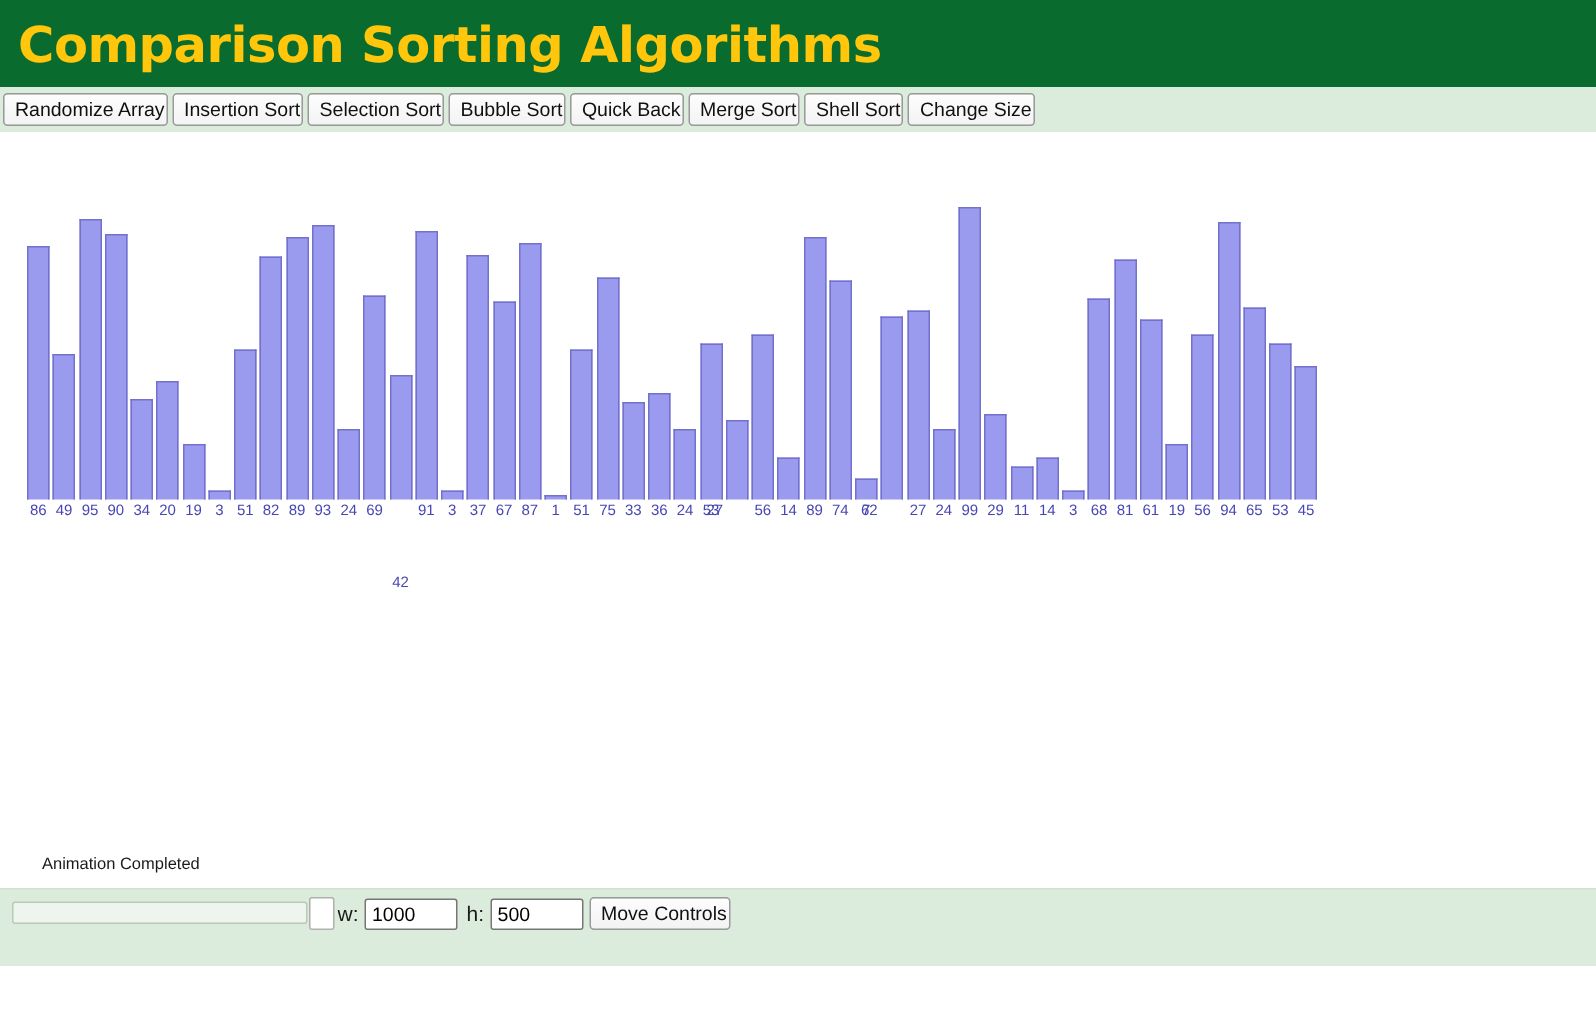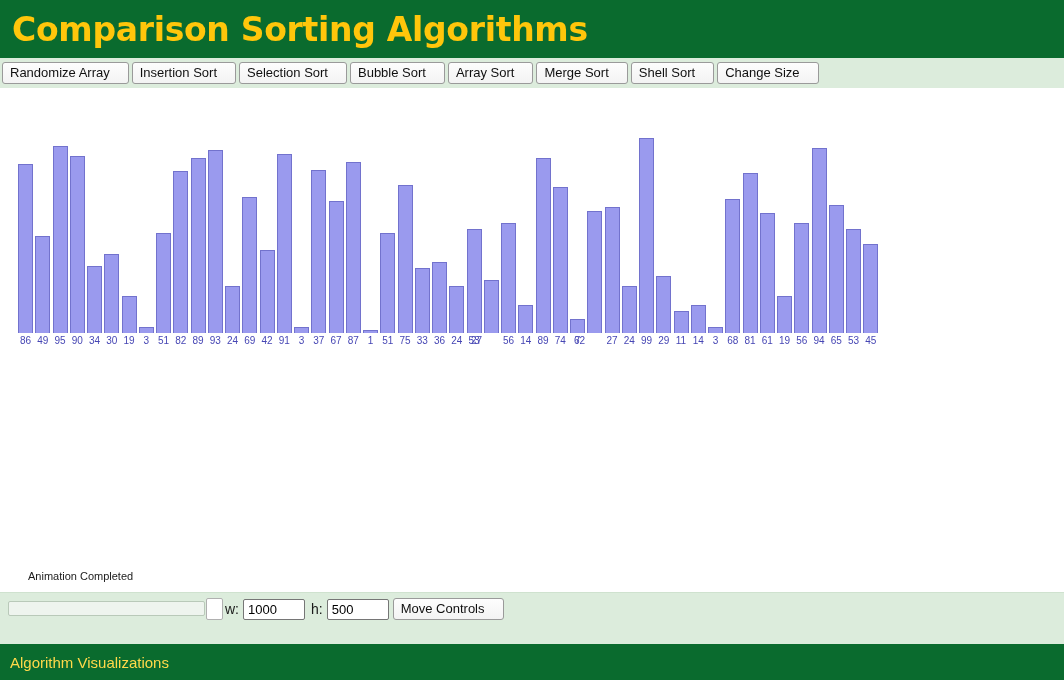--- a/index.html
+++ b/index.html
@@ -46,21 +46,21 @@
     padding-left: 2px;
     gap: 3px;
   }
   .btn {
     font-family: "Liberation Sans", sans-serif;
     font-size: 13px;
     color: #101010;
     background: linear-gradient(#fdfdfd, #f3f3f3);
     border: 1px solid #9a9a9a;
     border-radius: 3px;
-    padding: 2px 18px 3px 7px;
+    padding: 2px 1px 3px 7px;
     line-height: 15px;
     white-space: nowrap;
     cursor: pointer;
   }
   .btn.disabled {
     color: #b2b2b2;
     border-color: #cfcfcf;
     background: linear-gradient(#fafafa, #f2f2f2);
     cursor: default;
   }
@@ -219,21 +219,21 @@
 
   <div class="header">
     <div class="header-title">Comparison Sorting Algorithms</div>
   </div>
 
   <div class="toolbar" id="toolbar">
       <button class="btn">Randomize Array</button>
       <button class="btn">Insertion Sort</button>
       <button class="btn">Selection Sort</button>
       <button class="btn">Bubble Sort</button>
-      <button class="btn">Array Sort</button>
+      <button class="btn">Quick Back</button>
       <button class="btn">Merge Sort</button>
       <button class="btn">Shell Sort</button>
       <button class="btn">Change Size</button>
     </div>
 
   <div class="canvas-area">
     <div class="chart">
       <div class="bars" id="bars">
           <div class="bar-col" style="left: 0px; width: 15px;">
             <div class="bar" style="height: 169px; width: 15px; background: rgb(154, 154, 238); border-color: rgb(114, 114, 205);"></div>
@@ -251,21 +251,21 @@
             <div class="bar" style="height: 177px; width: 15px; background: rgb(154, 154, 238); border-color: rgb(114, 114, 205);"></div>
           </div>
           <div class="bar-label" style="left: 51.75px; width: 15px; color: rgb(70, 70, 180);">90</div>
           <div class="bar-col" style="left: 69px; width: 15px;">
             <div class="bar" style="height: 67px; width: 15px; background: rgb(154, 154, 238); border-color: rgb(114, 114, 205);"></div>
           </div>
           <div class="bar-label" style="left: 69px; width: 15px; color: rgb(70, 70, 180);">34</div>
           <div class="bar-col" style="left: 86.25px; width: 15px;">
             <div class="bar" style="height: 79px; width: 15px; background: rgb(154, 154, 238); border-color: rgb(114, 114, 205);"></div>
           </div>
-          <div class="bar-label" style="left: 86.25px; width: 15px; color: rgb(70, 70, 180);">30</div>
+          <div class="bar-label" style="left: 86.25px; width: 15px; color: rgb(70, 70, 180);">20</div>
           <div class="bar-col" style="left: 103.5px; width: 15px;">
             <div class="bar" style="height: 37px; width: 15px; background: rgb(154, 154, 238); border-color: rgb(114, 114, 205);"></div>
           </div>
           <div class="bar-label" style="left: 103.5px; width: 15px; color: rgb(70, 70, 180);">19</div>
           <div class="bar-col" style="left: 120.75px; width: 15px;">
             <div class="bar" style="height: 6px; width: 15px; background: rgb(154, 154, 238); border-color: rgb(114, 114, 205);"></div>
           </div>
           <div class="bar-label" style="left: 120.75px; width: 15px; color: rgb(70, 70, 180);">3</div>
           <div class="bar-col" style="left: 138px; width: 15px;">
             <div class="bar" style="height: 100px; width: 15px; background: rgb(154, 154, 238); border-color: rgb(114, 114, 205);"></div>
@@ -287,21 +287,21 @@
             <div class="bar" style="height: 47px; width: 15px; background: rgb(154, 154, 238); border-color: rgb(114, 114, 205);"></div>
           </div>
           <div class="bar-label" style="left: 207px; width: 15px; color: rgb(70, 70, 180);">24</div>
           <div class="bar-col" style="left: 224.25px; width: 15px;">
             <div class="bar" style="height: 136px; width: 15px; background: rgb(154, 154, 238); border-color: rgb(114, 114, 205);"></div>
           </div>
           <div class="bar-label" style="left: 224.25px; width: 15px; color: rgb(70, 70, 180);">69</div>
           <div class="bar-col" style="left: 241.5px; width: 15px;">
             <div class="bar" style="height: 83px; width: 15px; background: rgb(154, 154, 238); border-color: rgb(114, 114, 205);"></div>
           </div>
-          <div class="bar-label" style="left: 241.5px; width: 15px; color: rgb(70, 70, 180);">42</div>
+          <div class="bar-label" style="left: 241.5px; width: 15px; color: rgb(70, 70, 180); margin-top: 48px;">42</div>
           <div class="bar-col" style="left: 258.75px; width: 15px;">
             <div class="bar" style="height: 179px; width: 15px; background: rgb(154, 154, 238); border-color: rgb(114, 114, 205);"></div>
           </div>
           <div class="bar-label" style="left: 258.75px; width: 15px; color: rgb(70, 70, 180);">91</div>
           <div class="bar-col" style="left: 276px; width: 15px;">
             <div class="bar" style="height: 6px; width: 15px; background: rgb(154, 154, 238); border-color: rgb(114, 114, 205);"></div>
           </div>
           <div class="bar-label" style="left: 276px; width: 15px; color: rgb(70, 70, 180);">3</div>
           <div class="bar-col" style="left: 293.25px; width: 15px;">
             <div class="bar" style="height: 163px; width: 15px; background: rgb(154, 154, 238); border-color: rgb(114, 114, 205);"></div>
@@ -453,17 +453,14 @@
       <input class="num-input" type="text" value="1000" style="">
 
       <span class="dim-label">h:</span>
       <input class="num-input" type="text" value="500" style="">
 
       <button class="btn">Move Controls</button>
     </div>
 
   </div>
 
-  <div class="footer">
-    <a class="footer-link" href="#">Algorithm Visualizations</a>
-  </div>
 
 </div>
 
 </body></html>

